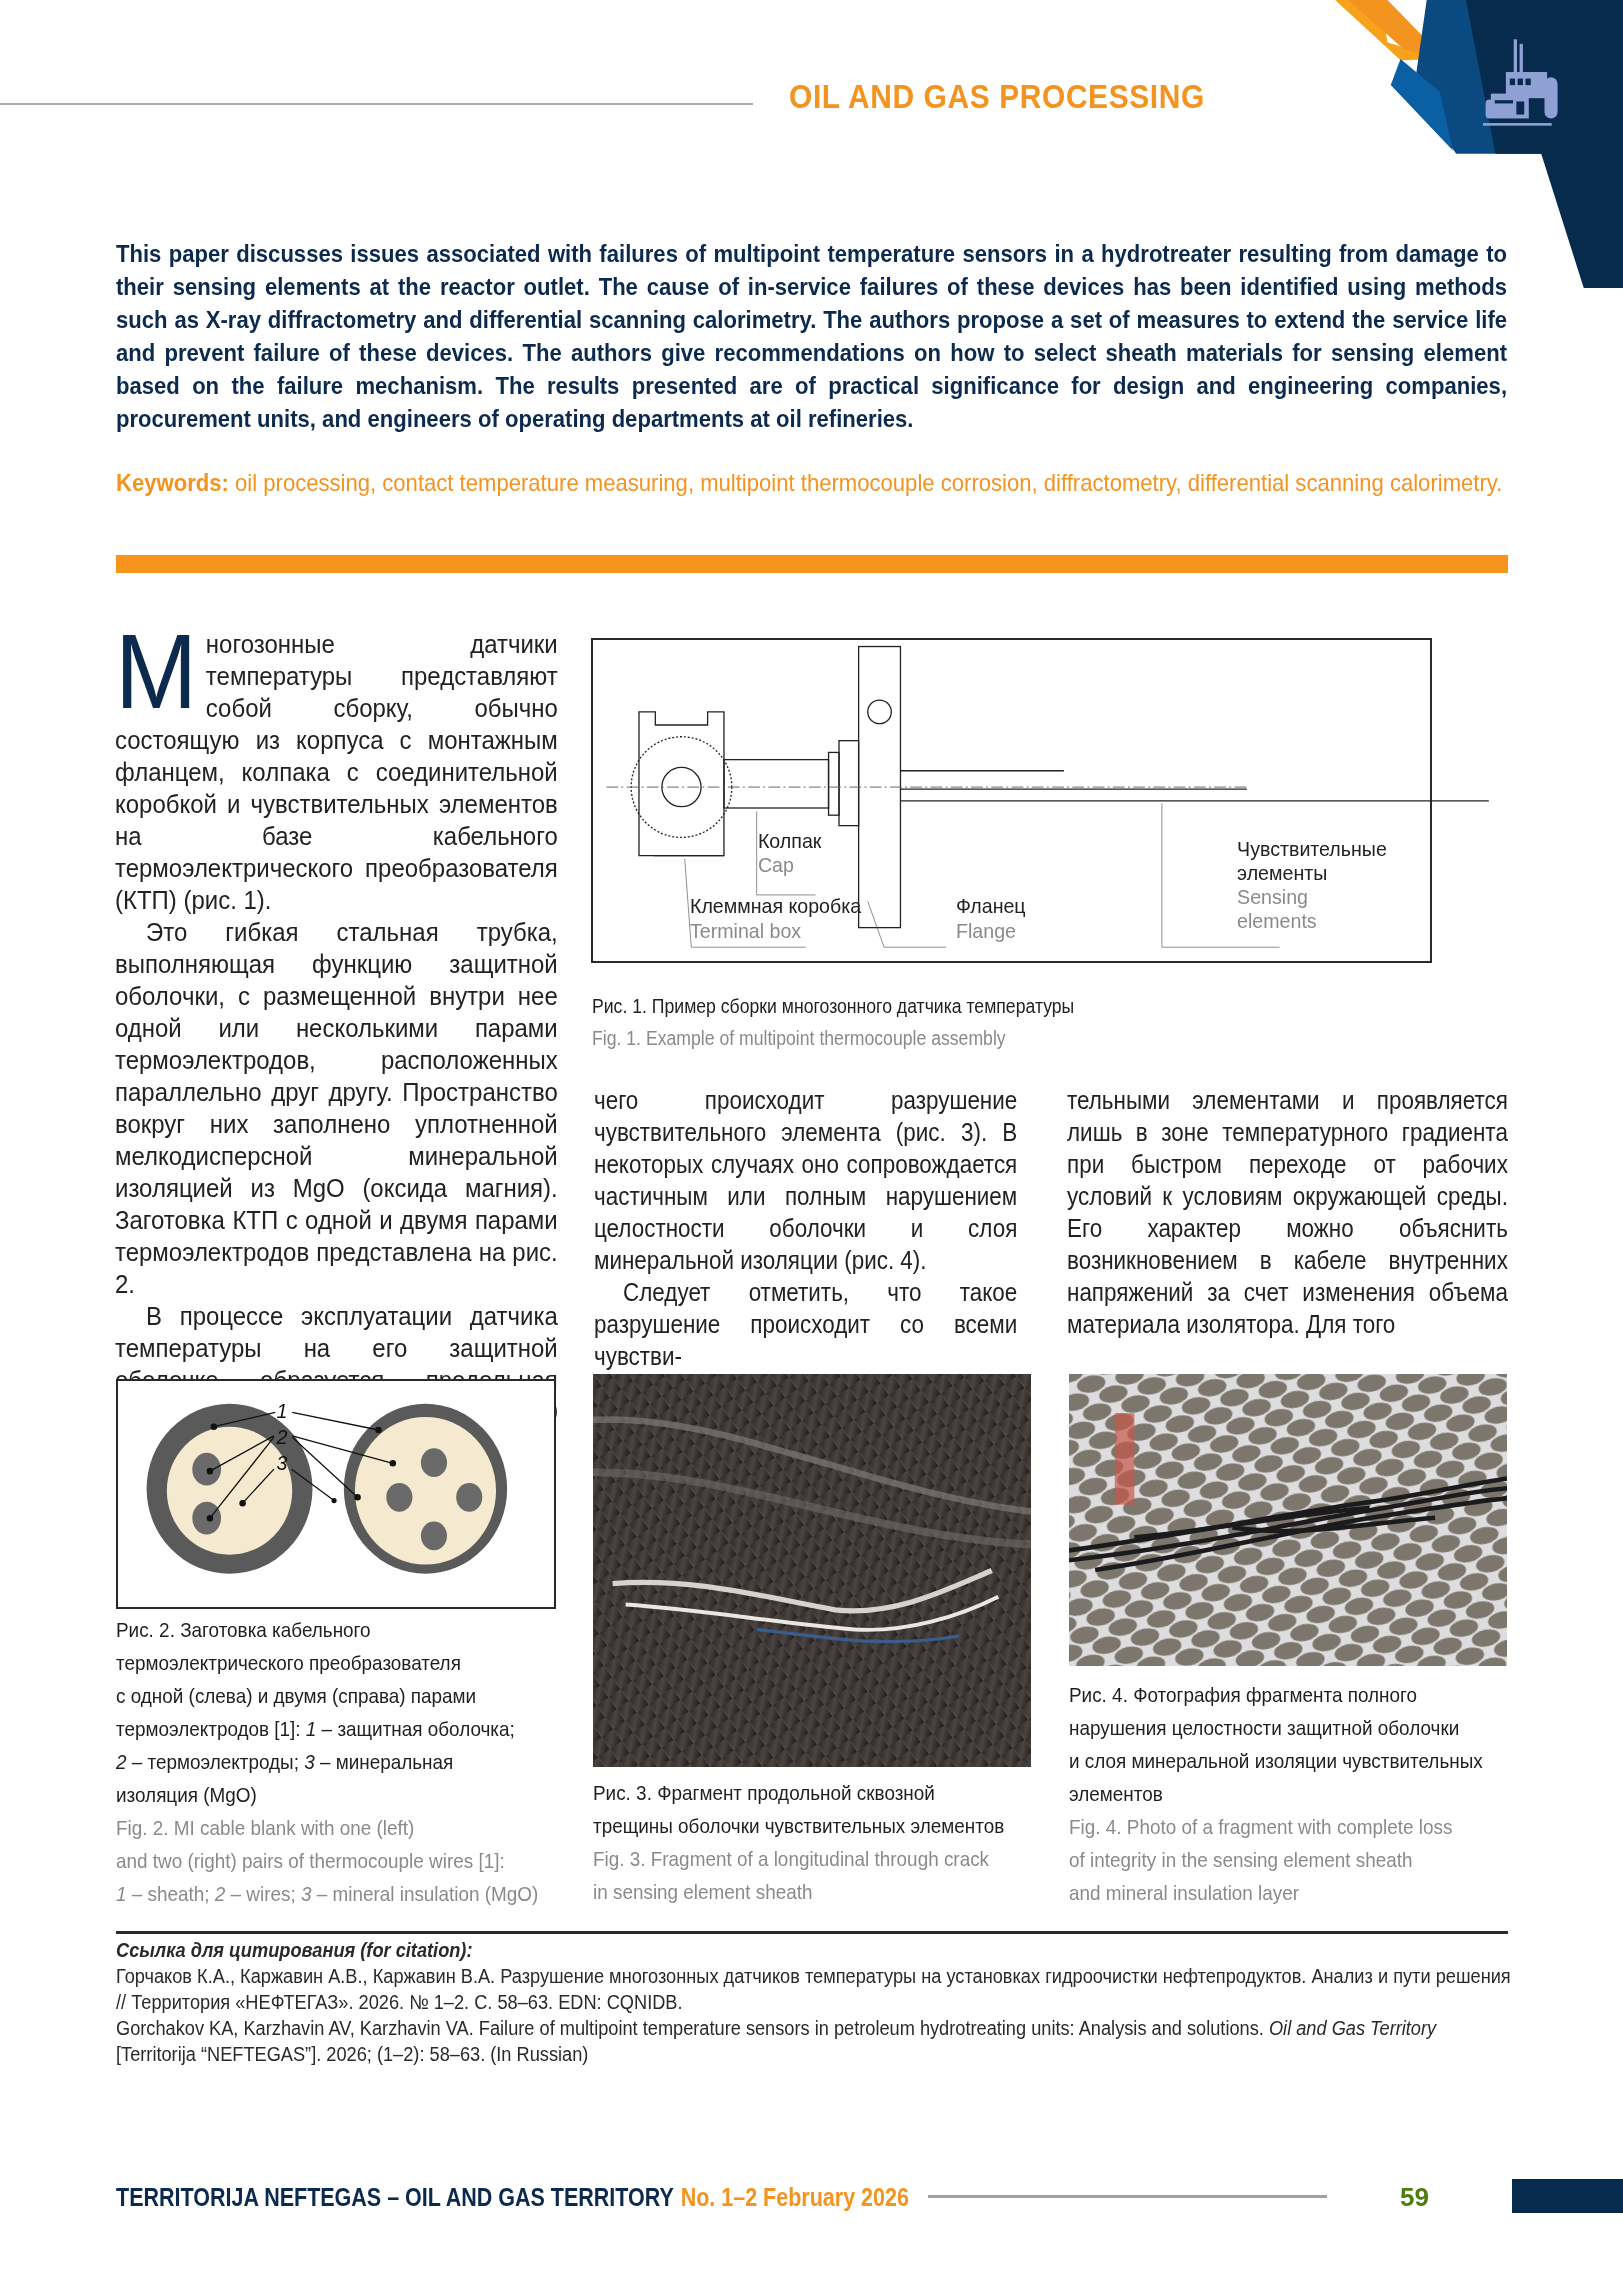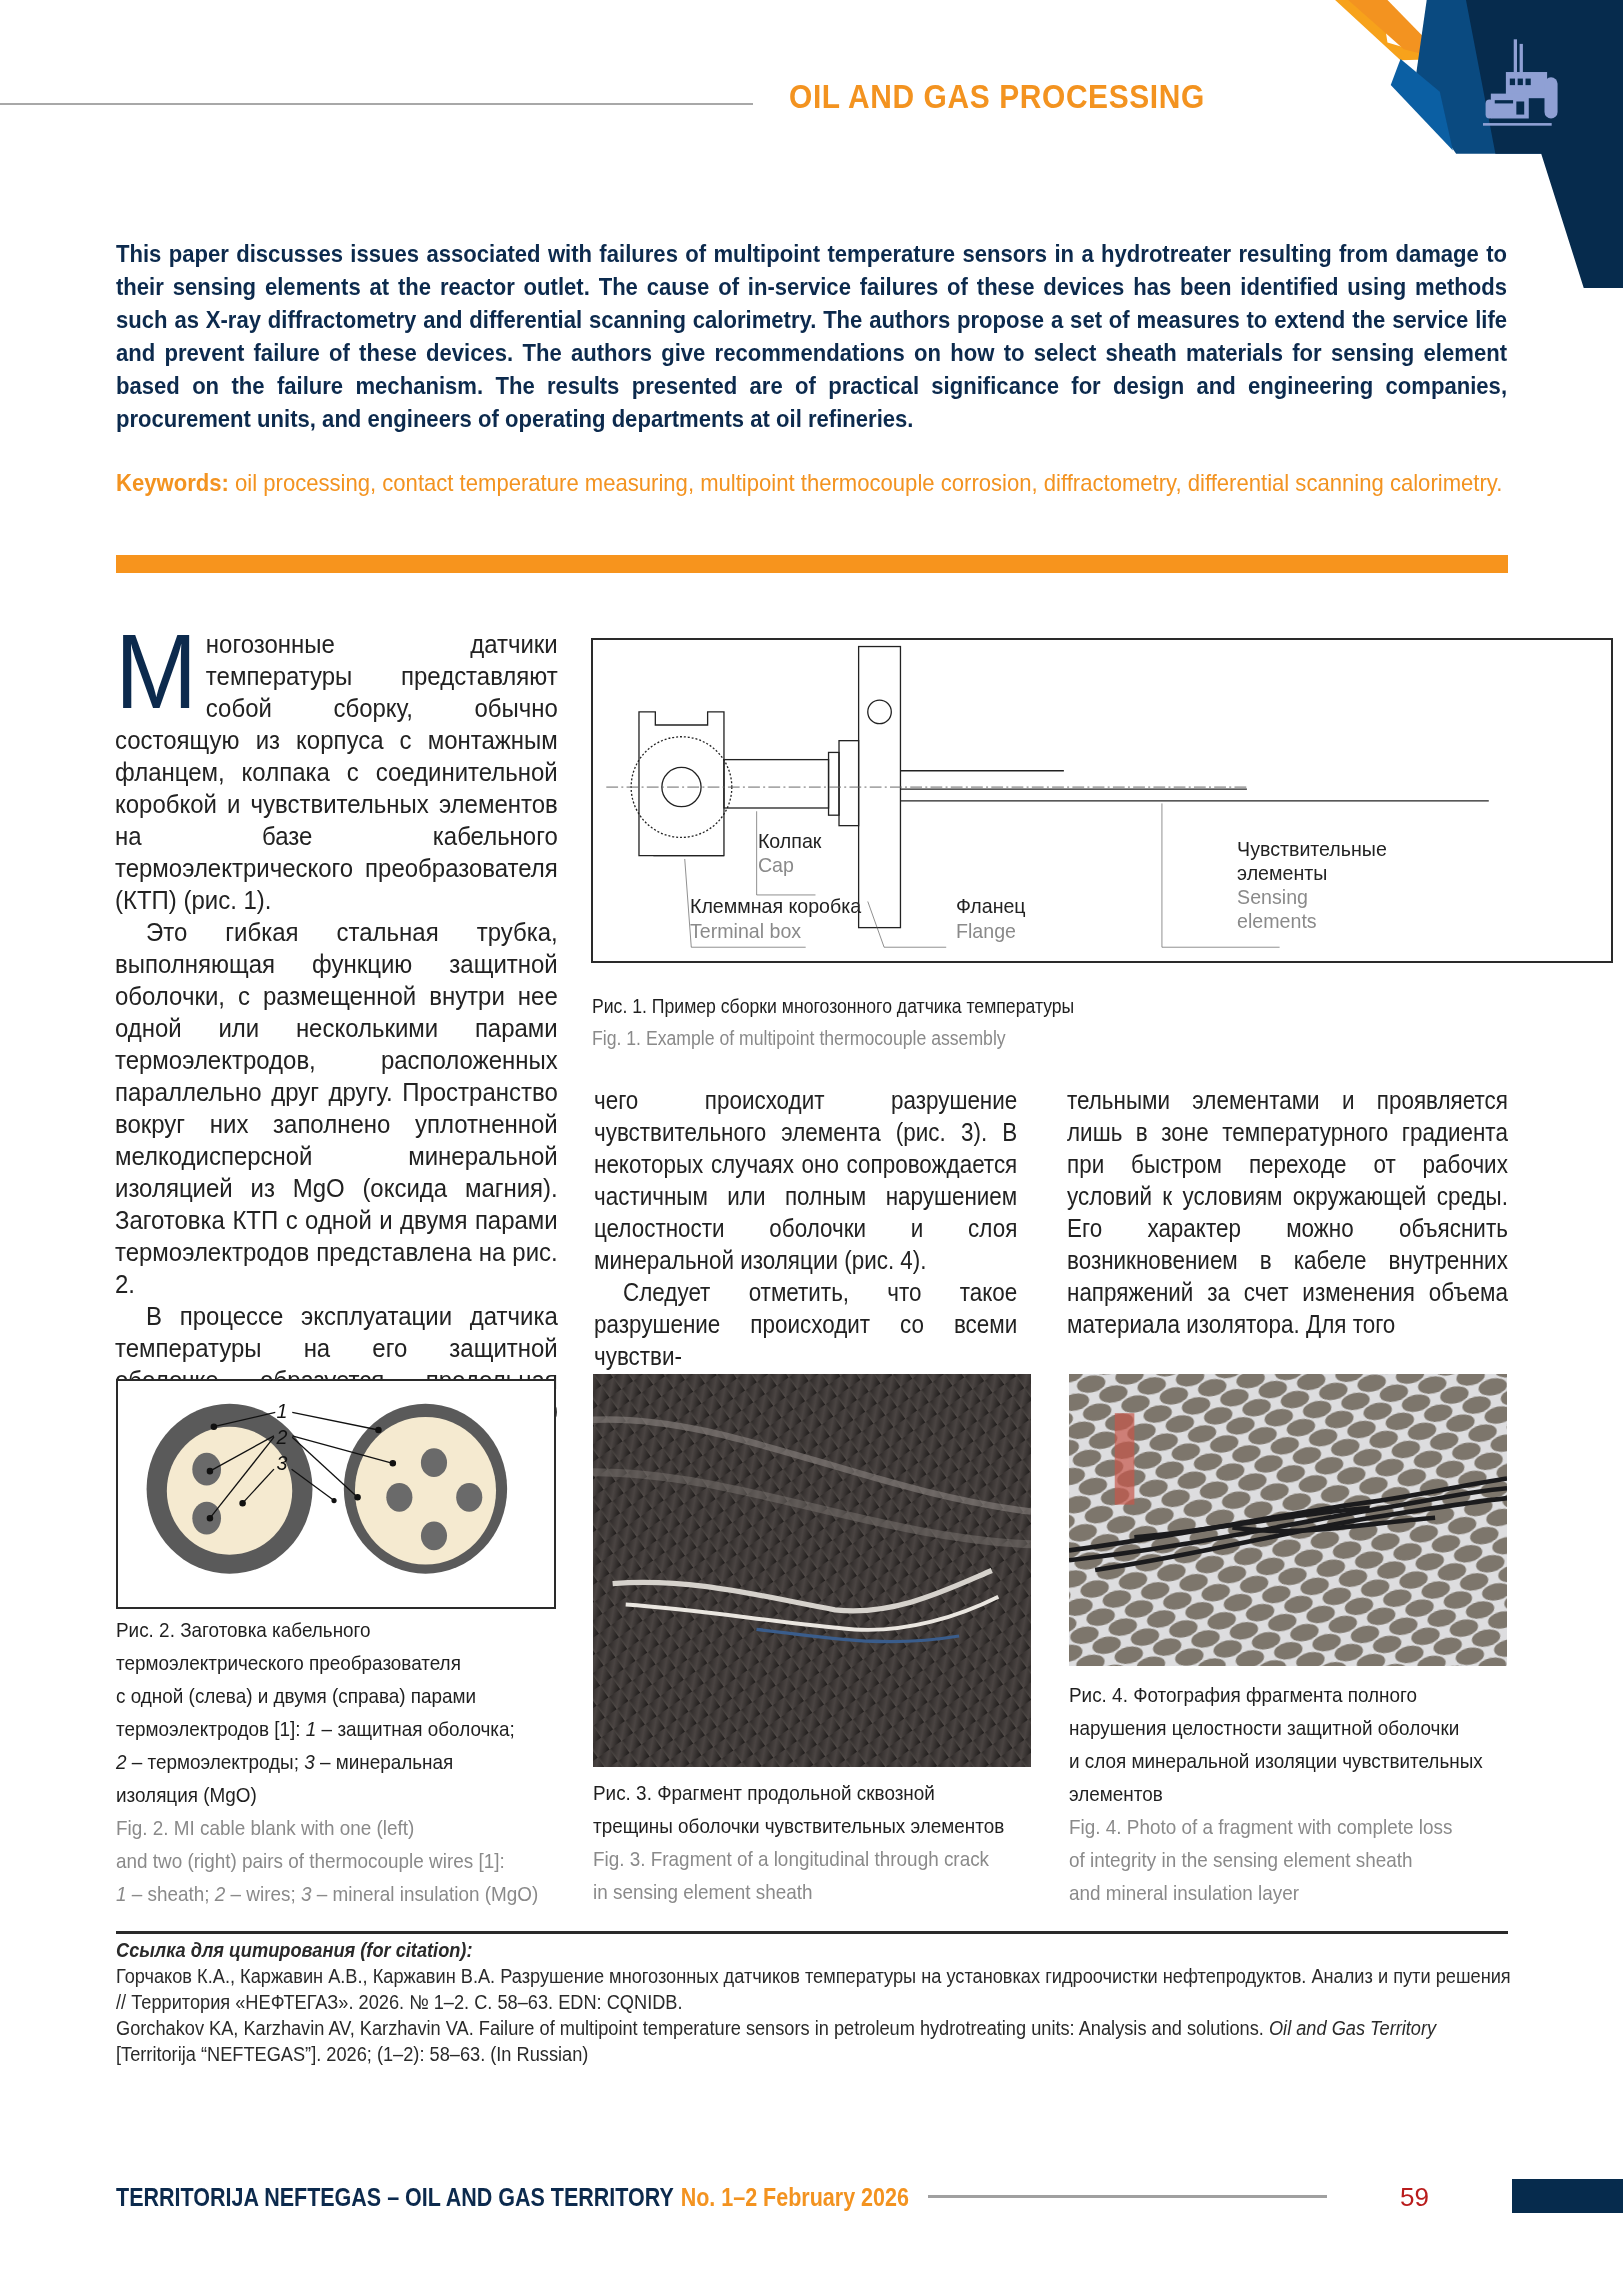--- a/index.html
+++ b/index.html
@@ -20,41 +20,41 @@
   .orange-bar { left:116px; top:555px; width:1392px; height:18.3px; background:#f7941d; }
   
   .col { font-size:25.5px; line-height:32px; color:#222; text-align:justify; transform-origin:left top; }
   .col p { margin:0; }
   .col .ind { text-indent:33px; }
   .dropcap { float:left; font-size:105px; line-height:81px; color:#0c2a4d; margin:2.6px 9.2px 0 0; font-family:"Liberation Sans", sans-serif; }
   .col1 { left:115px; top:628px; width:471px; transform:scaleX(0.94); }
   .col2 { left:594px; top:1084px; width:481px; transform:scaleX(0.88); }
   .col3 { left:1067px; top:1084px; width:501px; transform:scaleX(0.88); }
   
-  .fig1-box { left:591px; top:638px; width:1022px; height:325px; border:2.6px solid #2a2a2a; box-sizing:border-box; background:#fff; }
+  .fig1-box { left:591px; top:638px; width:841px; height:325px; border:2.6px solid #2a2a2a; box-sizing:border-box; background:#fff; }
   .cap { font-size:19.6px; line-height:32px; color:#1f1f1f; transform:scaleX(0.9); transform-origin:left top; white-space:nowrap; }
   .cap .en { color:#8a8a8a; }
   .cap i { font-style:italic; }
   .fig1-cap { left:592px; top:990px; }
   .fig2-box { left:116px; top:1379px; width:440px; height:230px; border:2px solid #2a2a2a; box-sizing:border-box; background:#fff; }
   .fig2-cap { left:116px; top:1613px; font-size:21px; line-height:33px; }
   .fig3-photo { left:593px; top:1374px; width:438px; height:393px; }
   .fig3-cap { left:593px; top:1776px; font-size:21px; line-height:33px; }
   .fig4-photo { left:1069px; top:1374px; width:438px; height:292px; }
   .fig4-cap { left:1069px; top:1678px; font-size:21px; line-height:33px; }
   
   .cite-line { left:116px; top:1931px; width:1392px; height:2.6px; background:#2a2a2a; }
   .citation { left:116px; top:1937px; width:1538px; font-size:20px; line-height:26px; color:#2a2a2a; transform:scaleX(0.91); transform-origin:left top; }
   .citation .h { font-weight:bold; font-style:italic; }
   .citation p { margin:0; }
   
   .footer-journal { left:116px; top:2183px; font-weight:bold; font-size:25px; color:#0c2a4d; white-space:nowrap; transform:scaleX(0.86); transform-origin:left top; }
   .footer-journal span.issue { color:#f39320; margin-left:7.9px; }
   .footer-line { left:928px; top:2195px; width:399px; height:2.6px; background:#a0a0a0; }
-  .page-num { left:1400px; top:2182px; font-weight:normal; font-size:26px; color:#b91c1c; }
+  .page-num { left:1400px; top:2182px; font-weight:bold; font-size:26px; color:#4d7c0f; }
   .footer-block { left:1512px; top:2179px; width:112px; height:34px; background:#062b4d; }
   svg text { font-family:"Liberation Sans", sans-serif; }
 </style>
 </head>
 <body>
 
 <div class="abs hdr-line"></div>
 <div class="abs section-title">OIL AND GAS PROCESSING</div>
 <svg class="abs corner" viewBox="0 0 700 440">
   <polygon points="260,0 330,0 340,65 425,90 360,92" fill="#f7a21b"></polygon>

